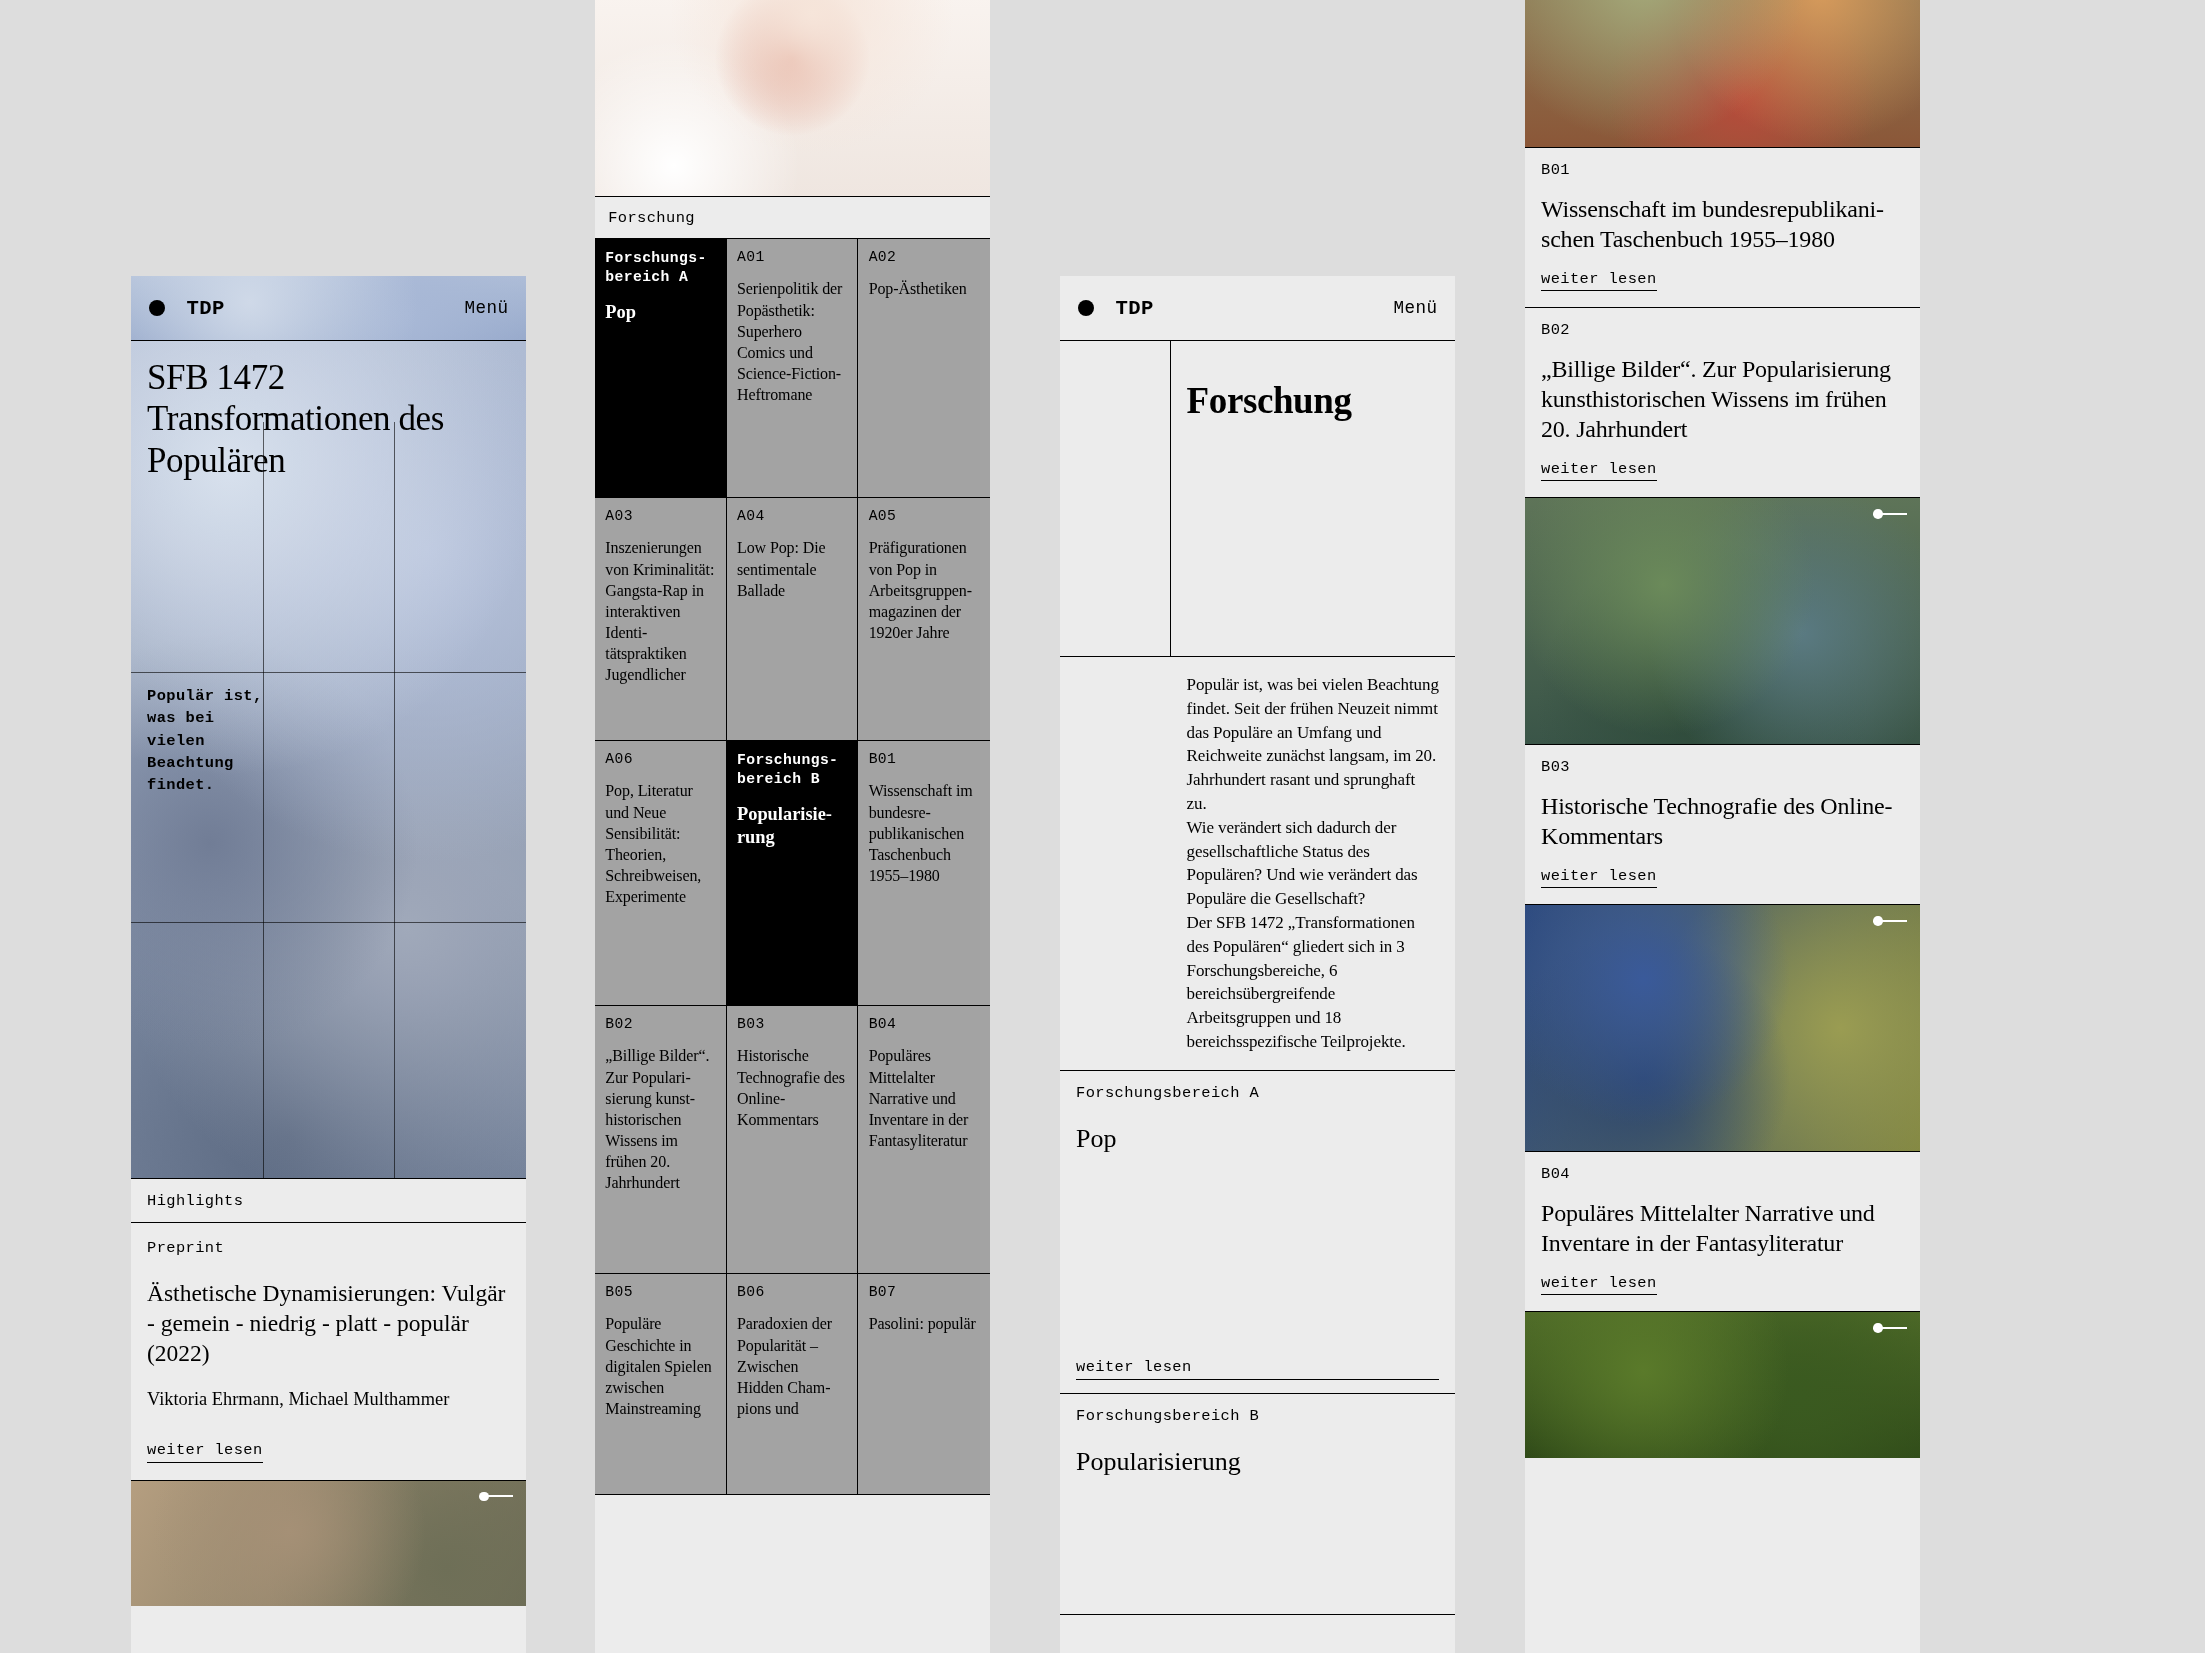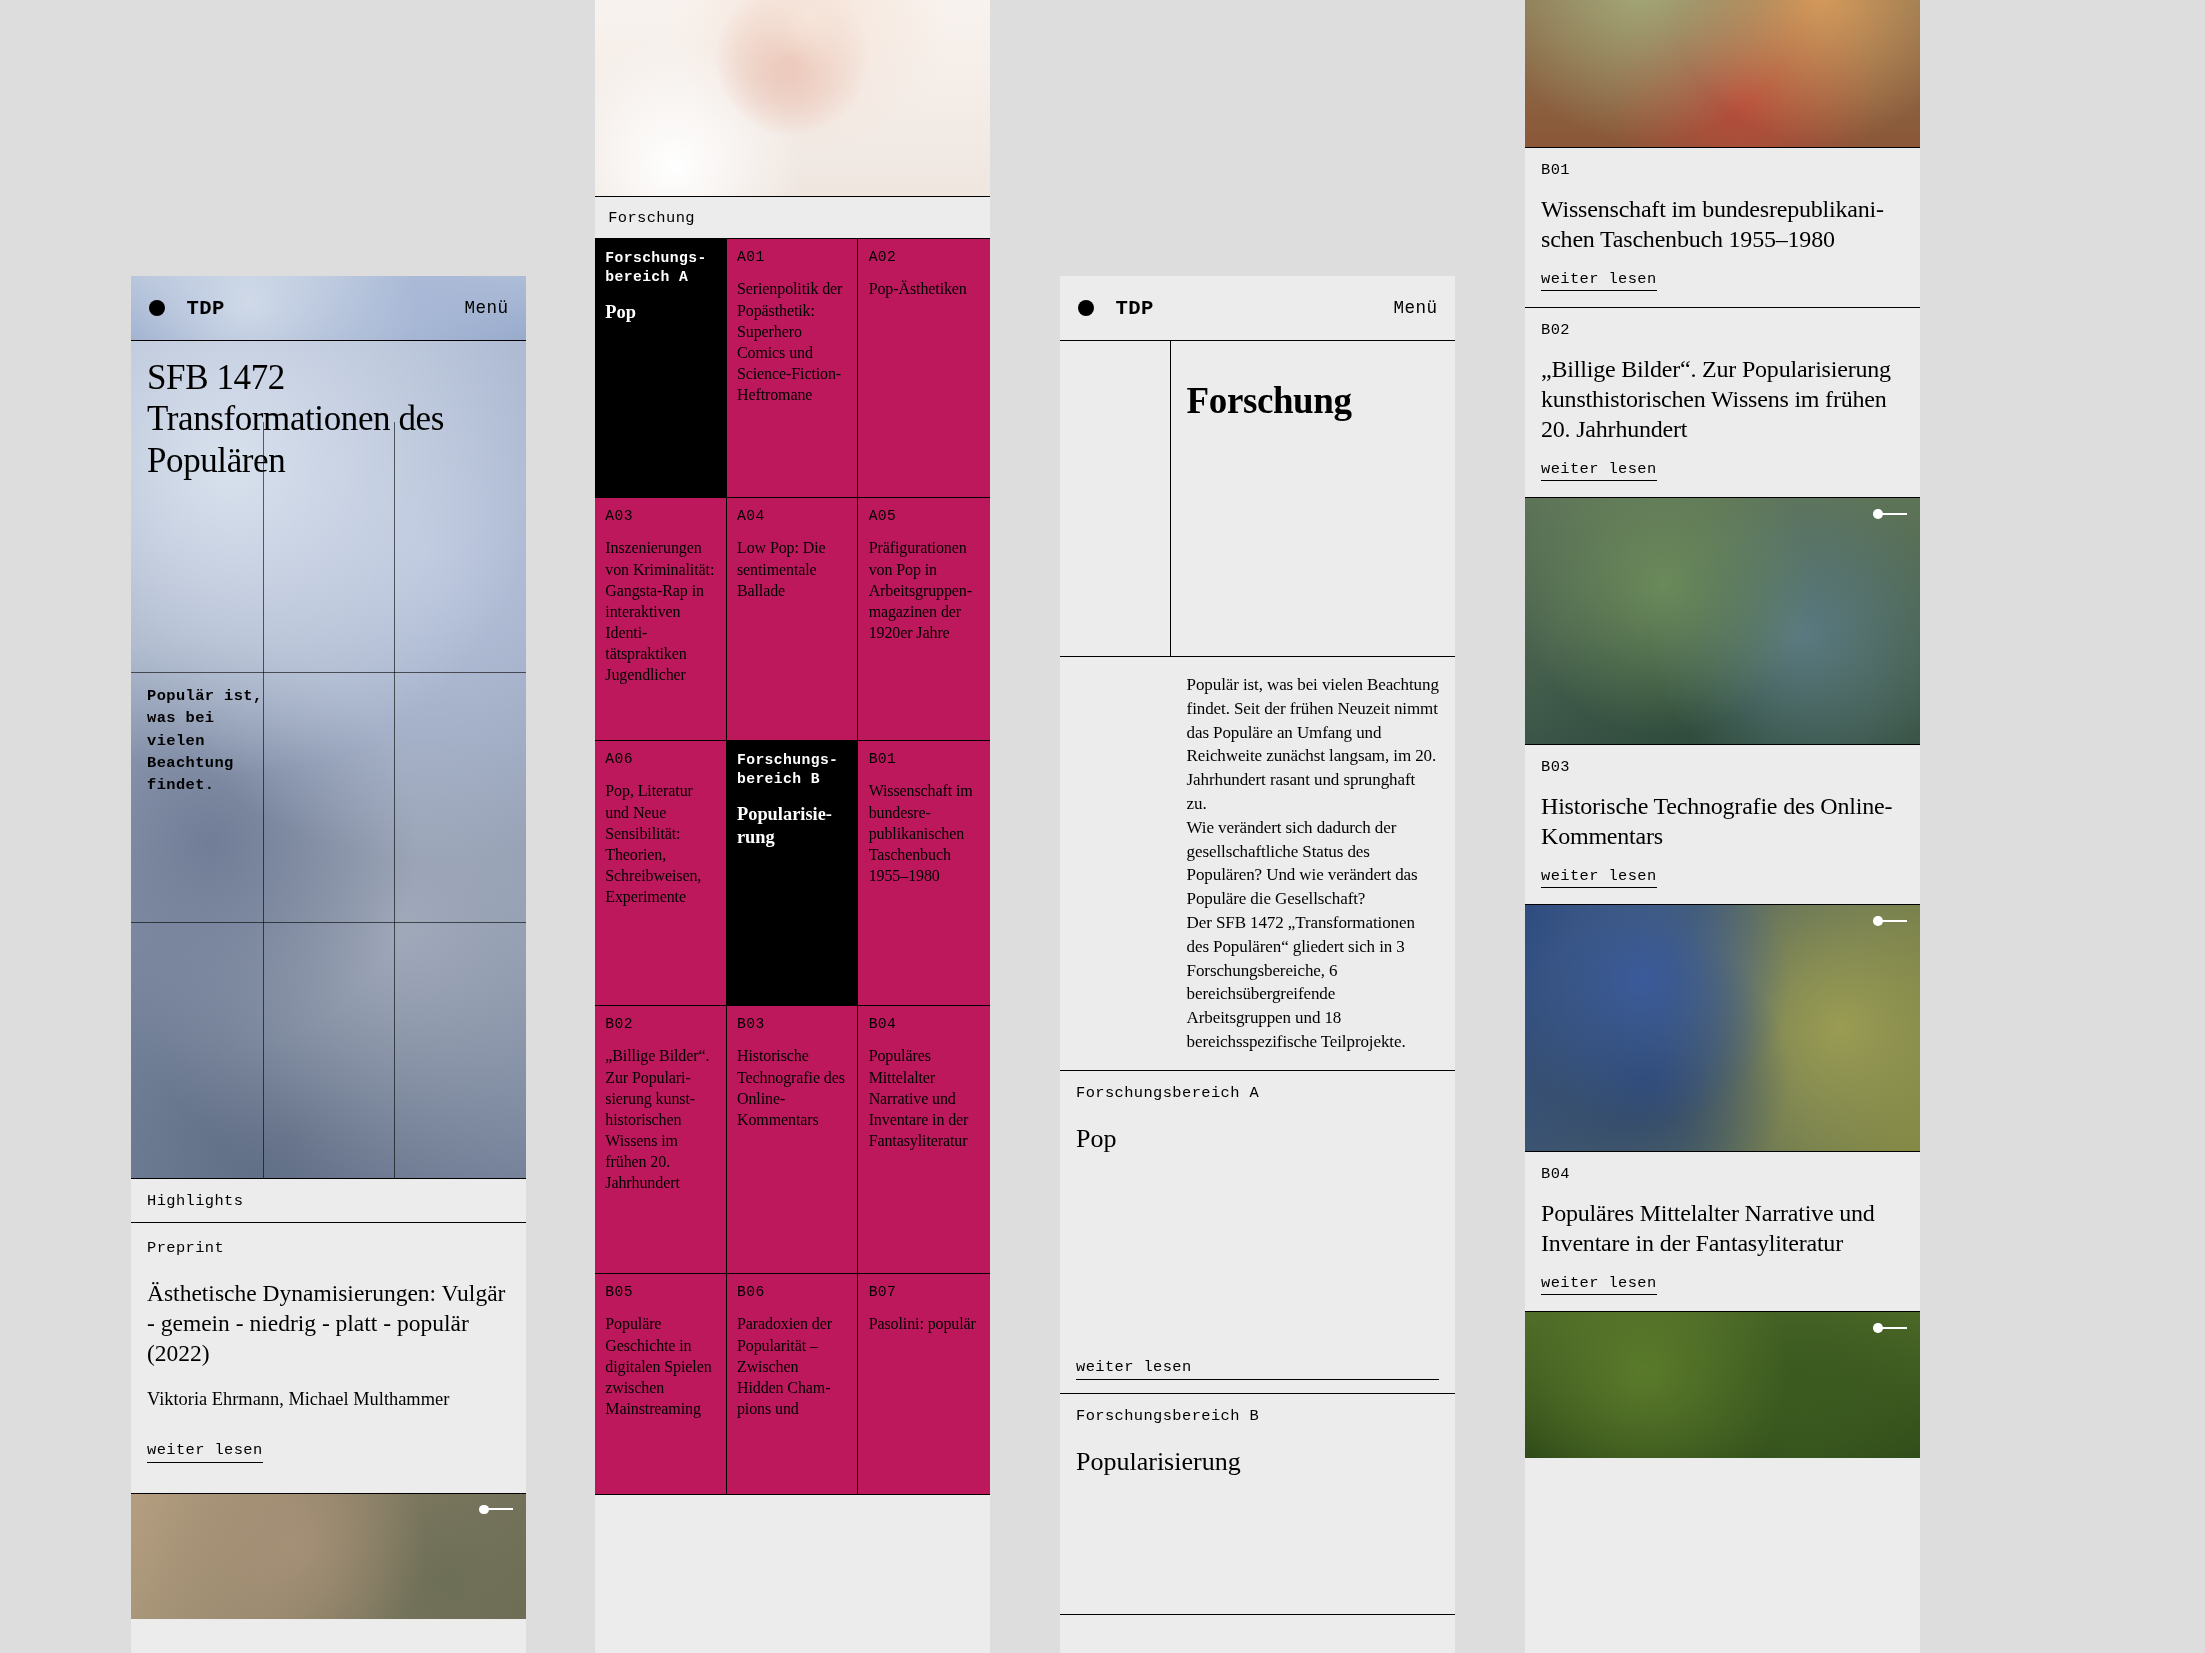--- a/index.html
+++ b/index.html
@@ -85,21 +85,21 @@
     font-size: 15.4px;
     line-height: 1.45;
   }
   .hero-tag strong { font-weight: bold; }
 
   .c1-highlights-label {
     height: 44px; display:flex; align-items:center; padding:0 16px;
     font-size: 15.4px;
   }
   .c1-card {
-    padding: 16px 16px 30px;
+    padding: 16px 16px 17px;
   }
   .c1-card .kicker { font-size: 15.4px; margin-bottom: 20.6px; }
   .c1-card .title { font-size: 23.5px; line-height: 1.28; margin-bottom: 20.6px; }
   .c1-card .meta { font-size: 18.4px; line-height:1.3; margin-bottom: 29px; }
   .readmore { font-size: 15.4px; border-bottom:0.7px solid #000; display:inline-block; padding-bottom:2.2px; }
 
   .c1-img {
     position: relative;
     height: 125px;
     background:
@@ -133,21 +133,21 @@
   .grid3 {
     display:grid;
     grid-template-columns: repeat(3, 1fr);
     border-top:0.7px solid #000;
   }
   .grid3 > .cell {
     border-right:0.7px solid #000;
     border-bottom:0.7px solid #000;
     padding: 10.3px 10.3px 13.2px;
     min-height: 259px;
-    background:#be185d;
+    background:#a3a3a3;
   }
   .grid3 > .cell:nth-child(3n) { border-right: none; }
 
   .cell.black { background:#000; color:#fff; }
   .cell .code { font-size: 14.7px; margin-bottom: 13.2px; }
   .cell .area { font-size: 14.7px; margin-bottom: 13.2px; line-height:1.3; }
   .cell .area strong { font-weight:bold; }
   .cell .text { font-size: 16px; line-height: 1.32; letter-spacing:-0.1px; }
   .cell .big { font-size: 18.4px; line-height:1.25; }
   .cell.black .big { font-weight:bold; }

